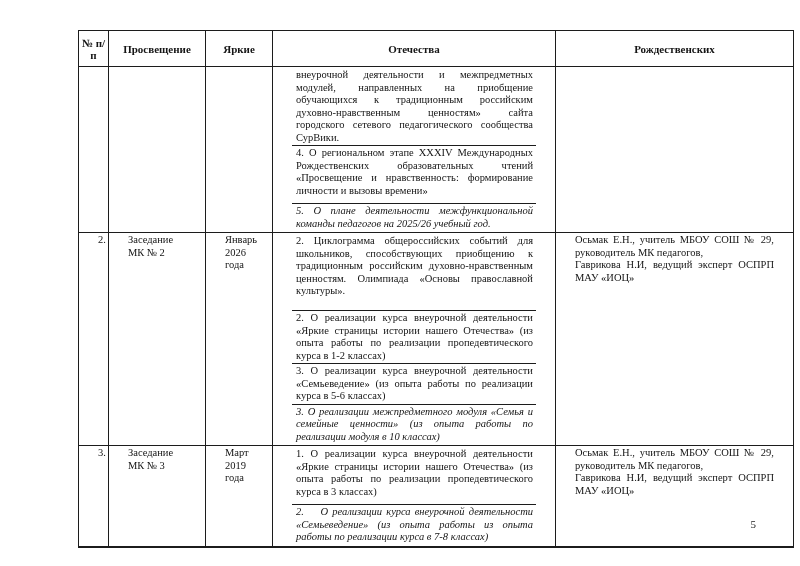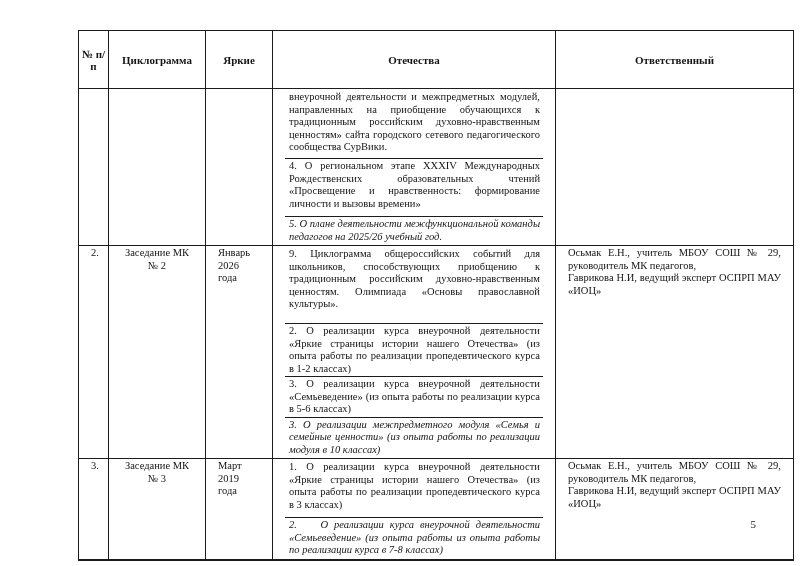--- a/index.html
+++ b/index.html
@@ -21,39 +21,39 @@
     left: 78px;
     top: 30px;
     width: 715px;
     border-collapse: collapse;
     table-layout: fixed;
     font-family: "Liberation Serif", serif;
   }
   table.plan th, table.plan td {
     border: 1px solid #1c1c1c;
     vertical-align: top;
-    padding: 1px 12px;
+    padding: 1px 19px;
     font-size: 10.5px;
     line-height: 12.5px;
     color: #151515;
   }
   table.plan thead th {
     font-weight: bold;
     text-align: center;
     vertical-align: middle;
     font-size: 11px;
     line-height: 12px;
     height: 25px;
-    padding: 16px 2px;
+    padding: 5px 2px;
   }
   table.plan tbody tr:last-child td {
     border-bottom-width: 2px;
   }
   td.c-num { text-align: center; }
-  td.c-event { text-align: center; }
+  td.c-event { text-align: left; }
   td.c-date { text-align: left; }
   td.c-content { padding: 0; }
   td.c-content .sub {
     padding: 1px 3px 1px 4px;
     border-bottom: 1px solid #1c1c1c;
     text-align: justify;
   }
   td.c-content .sub:last-child {
     border-bottom: none;
     font-style: italic;
@@ -77,44 +77,44 @@
     <colgroup>
       <col style="width:30px">
       <col style="width:97px">
       <col style="width:67px">
       <col style="width:283px">
       <col style="width:238px">
     </colgroup>
     <thead>
       <tr>
         <th>№ п/п</th>
-        <th>Циклограмма</th>
+        <th>Просвещение</th>
         <th>Яркие</th>
         <th>Отечества</th>
-        <th>Ответственный</th>
+        <th>Рождественских</th>
       </tr>
     </thead>
     <tbody>
       <tr>
         <td class="c-num"></td>
         <td class="c-event"></td>
         <td class="c-date"></td>
         <td class="c-content">
           <div class="sub" style="min-height:66px">внеурочной деятельности и межпредметных модулей, направленных на приобщение обучающихся к традиционным российским духовно-нравственным ценностям» сайта городского сетевого педагогического сообщества СурВики.</div>
           <div class="sub" style="min-height:55px">4. О региональном этапе XXXIV Международных Рождественских образовательных чтений «Просвещение и нравственность: формирование личности и вызовы времени»</div>
           <div class="sub" style="min-height:24px">5. О плане деятельности межфункциональной команды педагогов на 2025/26 учебный год.</div>
         </td>
         <td class="c-resp"></td>
       </tr>
       <tr>
         <td class="c-num">2.</td>
         <td class="c-event">Заседание МК № 2</td>
         <td class="c-date">Январь 2026 года</td>
         <td class="c-content">
-          <div class="sub" style="min-height:74px">9. Циклограмма общероссийских событий для школьников, способствующих приобщению к традиционным российским духовно-нравственным ценностям. Олимпиада «Основы православной культуры».</div>
+          <div class="sub" style="min-height:74px">2. Циклограмма общероссийских событий для школьников, способствующих приобщению к традиционным российским духовно-нравственным ценностям. Олимпиада «Основы православной культуры».</div>
           <div class="sub" style="min-height:46px">2. О реализации курса внеурочной деятельности «Яркие страницы истории нашего Отечества» (из опыта работы по реализации пропедевтического курса в 1-2 классах)</div>
           <div class="sub" style="min-height:36px">3. О реализации курса внеурочной деятельности «Семьеведение» (из опыта работы по реализации курса в 5-6 классах)</div>
           <div class="sub" style="min-height:35px">3. О реализации межпредметного модуля «Семья и семейные ценности» (из опыта работы по реализации модуля в 10 классах)</div>
         </td>
         <td class="c-resp">
           <div class="resp-line">Осьмак Е.Н., учитель МБОУ СОШ № 29, руководитель МК педагогов,</div>
           <div class="resp-line">Гаврикова Н.И, ведущий эксперт ОСПРП МАУ «ИОЦ»</div>
         </td>
       </tr>
       <tr>

